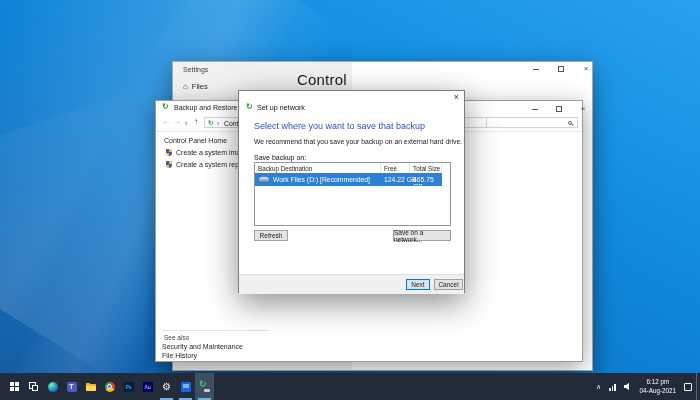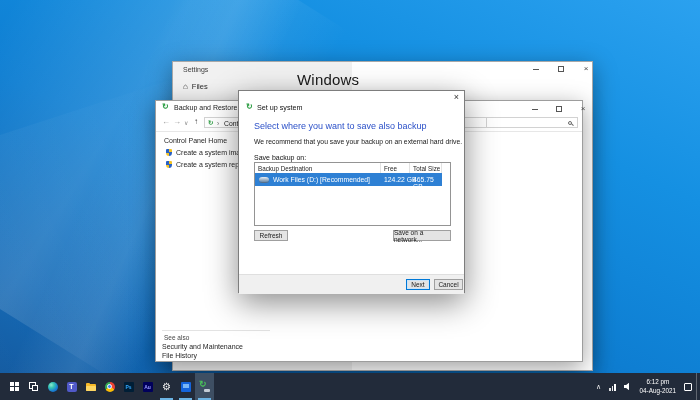--- a/index.html
+++ b/index.html
@@ -141,21 +141,21 @@
   <div class="beam b2"></div>
   <div class="beam b3"></div>
 
   <div class="win" id="settings">
     <div class="side"></div>
     <div class="title">Settings</div>
     <div class="home">
       <span class="hicon">⌂</span>
       <span>Files</span>
     </div>
-    <div class="heading">Windows</div>
+    <div class="heading">Control</div>
     <div class="cap-btn" style="left:352px;">
         <span class="glyph-min"></span>
       </div>
     <div class="cap-btn" style="left:377px;">
         <span class="glyph-max"></span>
       </div>
     <div class="cap-btn" style="left:402px;">
         <span>×</span>
       </div>
   </div>
@@ -206,23 +206,23 @@
 
     <div class="see-rule"></div>
     <div class="see-also">See also</div>
     <div class="see-link" style="top:242px;">Security and Maintenance</div>
     <div class="see-link" style="top:251px;">File History</div>
   </div>
 
   <div class="win" id="dialog">
     <span class="dclose"><span>×</span></span>
     <span class="dico">↻</span>
-    <span class="dtitle">Set up system</span>
-
-    <div class="dheader">Select where you want to save also backup</div>
+    <span class="dtitle">Set up network</span>
+
+    <div class="dheader">Select where you want to save that backup</div>
     <div class="dbody">We recommend that you save your backup on an external hard drive.</div>
     <div class="dlabel">Save backup on:</div>
 
     <div class="list">
       <div class="lhead">
         <div class="hc c1">Backup Destination</div>
         <div class="hc c2">Free Space</div>
         <div class="hc c3">Total Size</div>
       </div>
       <div class="lrow">

